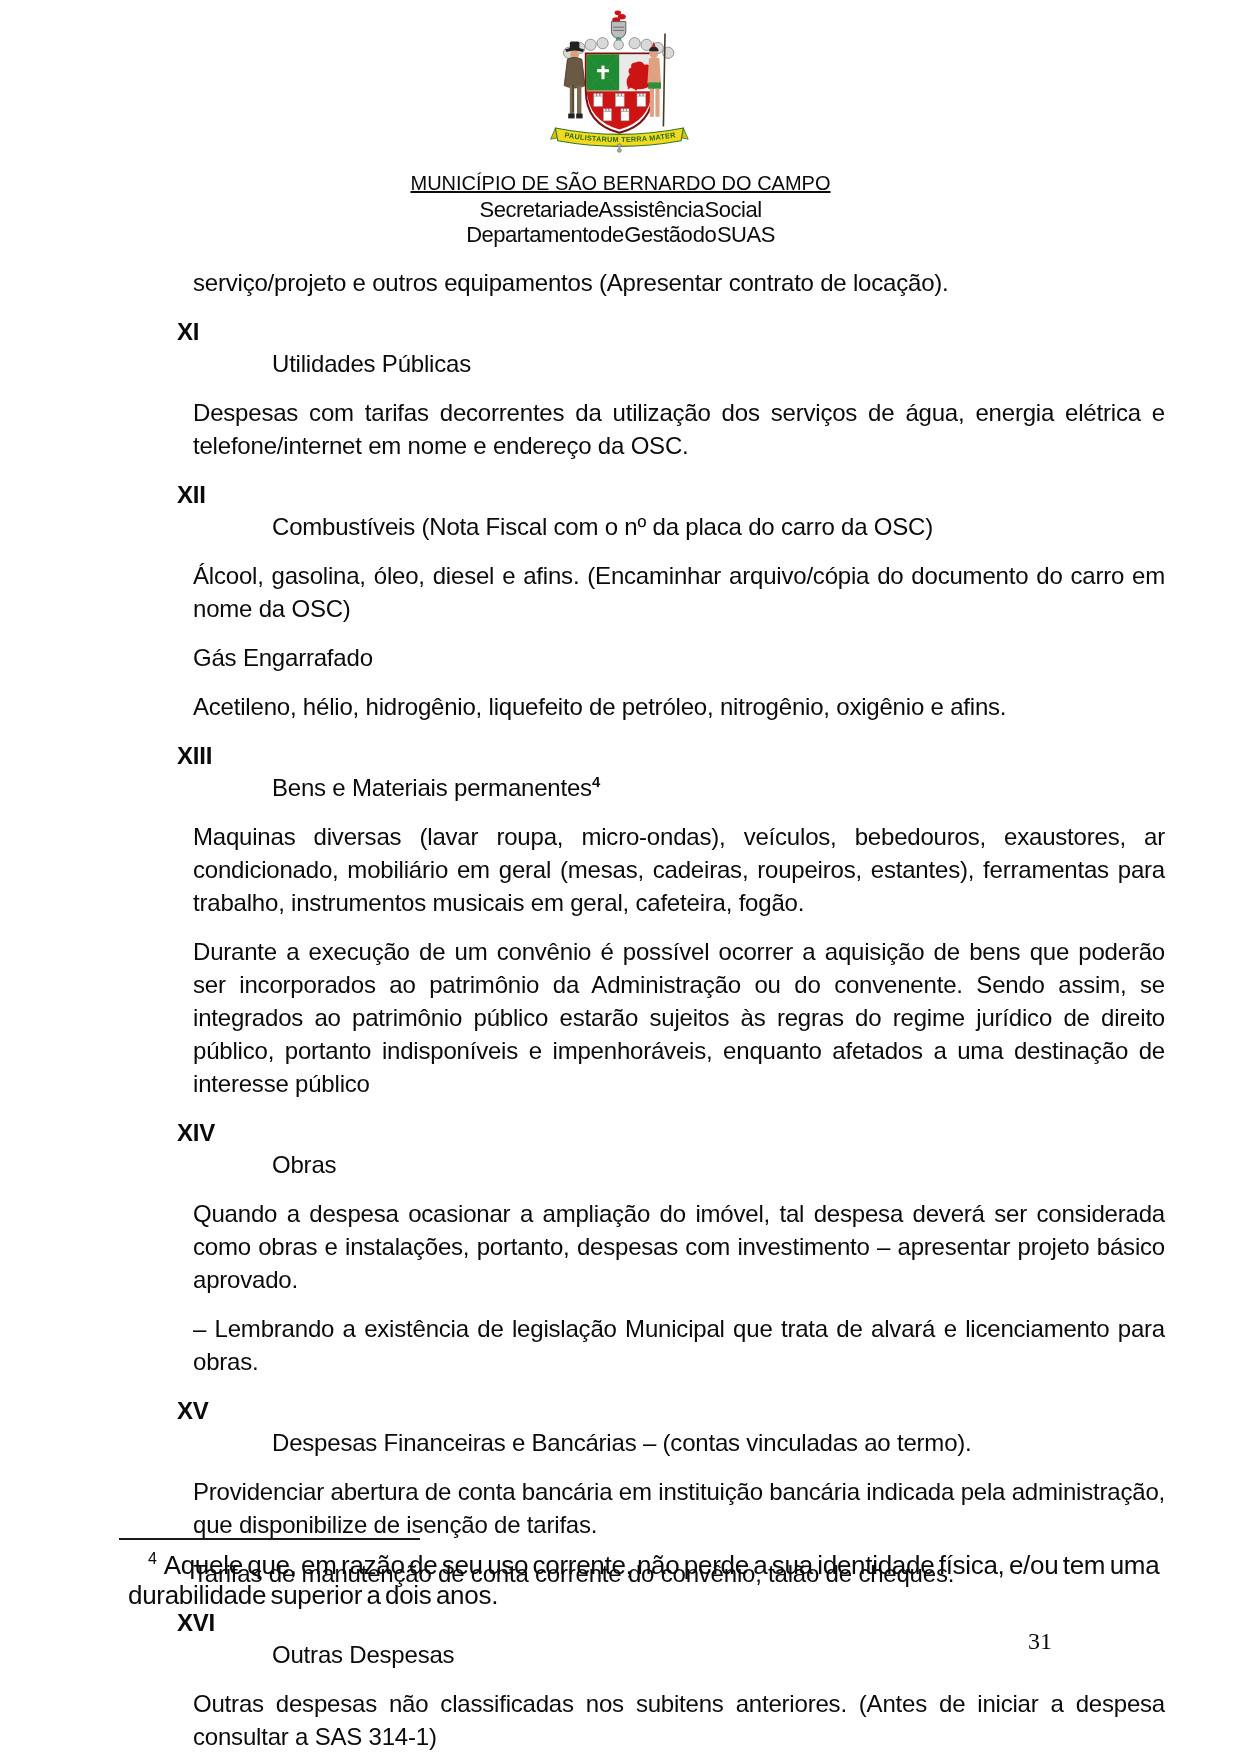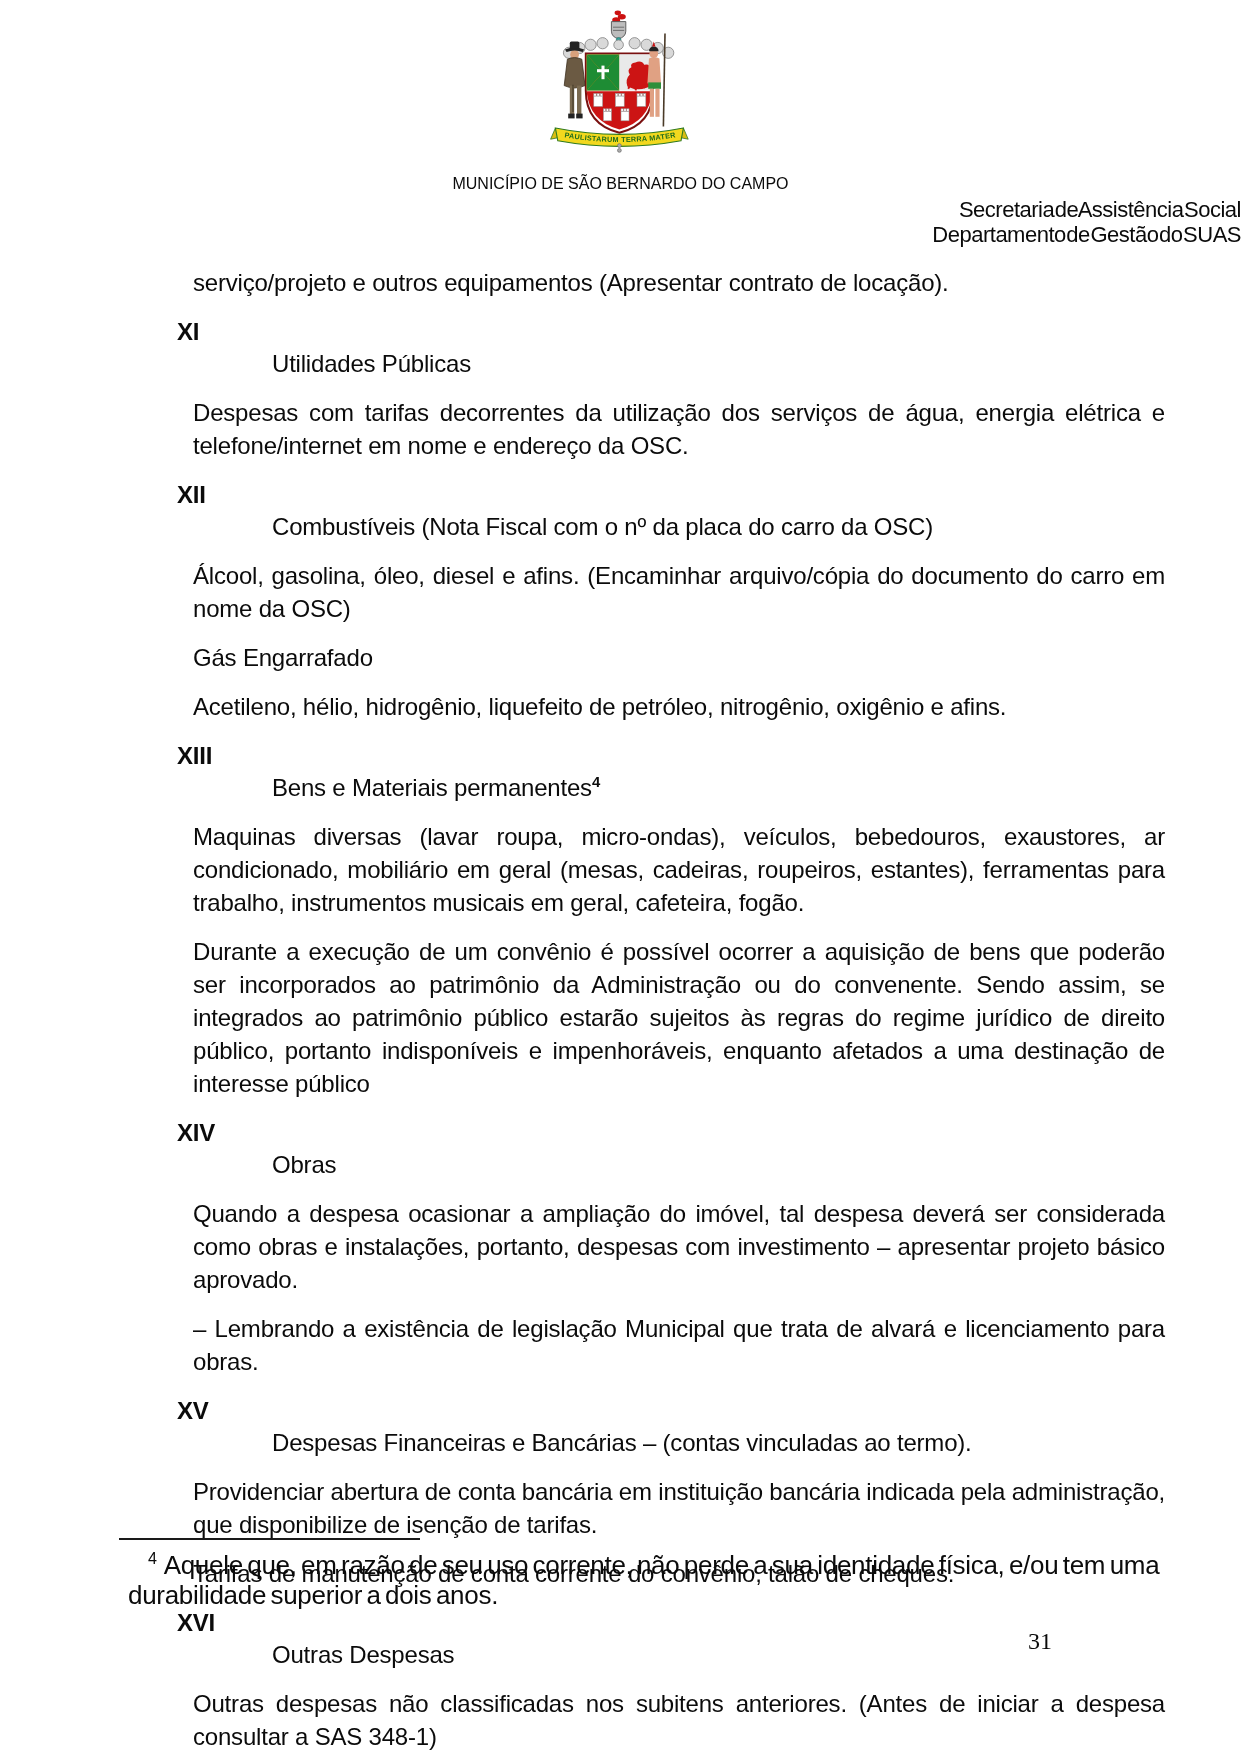--- a/index.html
+++ b/index.html
@@ -3,22 +3,22 @@
 <meta charset="utf-8">
 <style>
   html,body{margin:0;padding:0;background:#fff;}
   .page{
     position:relative;width:1241px;height:1755px;background:#fff;
     font-family:"Liberation Sans",sans-serif;color:#0b0b0b;overflow:hidden;
   }
   
   .header{position:absolute;top:8px;left:0;width:1241px;text-align:center;}
   .crest{display:block;margin:0 auto 2px auto;width:190px;height:160px;}
-  .doc-title{font-size:16px;line-height:27px;letter-spacing:0px;}
-  .doc-sub{font-size:22px;line-height:25px;letter-spacing:-0.5px;word-spacing:-5px;text-align:right;}
+  .doc-title{font-size:20px;line-height:27px;letter-spacing:0px;text-decoration:underline;}
+  .doc-sub{font-size:22px;line-height:25px;letter-spacing:-0.5px;word-spacing:-5px;}
   
   .body-text{
     position:absolute;left:177px;top:250px;width:1004px;
     font-size:24px;line-height:33px;letter-spacing:-0.2px;text-align:justify;
   }
   .para{margin:16px;text-align:justify;}
   .blk-h{display:flex;text-align:left;justify-content:space-between;}
   .blk-h .num{font-weight:bold;flex:0 0 95px;}
   .blk-h .lbl{flex:1;margin-top:32px;}
   sup{font-size:0.62em;vertical-align:super;line-height:0;}
@@ -190,21 +190,21 @@
       <span class="num">XV</span>
       <span class="lbl">Despesas Financeiras e Bancárias – (contas vinculadas ao termo).</span>
     </div>
     <p class="para">Providenciar abertura de conta bancária em instituição bancária indicada pela administração, que disponibilize de isenção de tarifas.</p>
     <p class="para">Tarifas de manutenção de conta corrente do convênio, talão de cheques.</p>
 
     <div class="blk-h">
       <span class="num">XVI</span>
       <span class="lbl">Outras Despesas</span>
     </div>
-    <p class="para">Outras despesas não classificadas nos subitens anteriores. (Antes de iniciar a despesa consultar a SAS 348-1)</p>
+    <p class="para">Outras despesas não classificadas nos subitens anteriores. (Antes de iniciar a despesa consultar a SAS 314-1)</p>
 
   </div>
 
   <div class="fn-rule"></div>
   <div class="footnote">
     <sup>4</sup><span>Aquele que, em razão de seu uso corrente, não perde a sua identidade física, e/ou tem uma durabilidade superior a dois anos.</span>
   </div>
 
   <div class="page-num">31</div>
 

